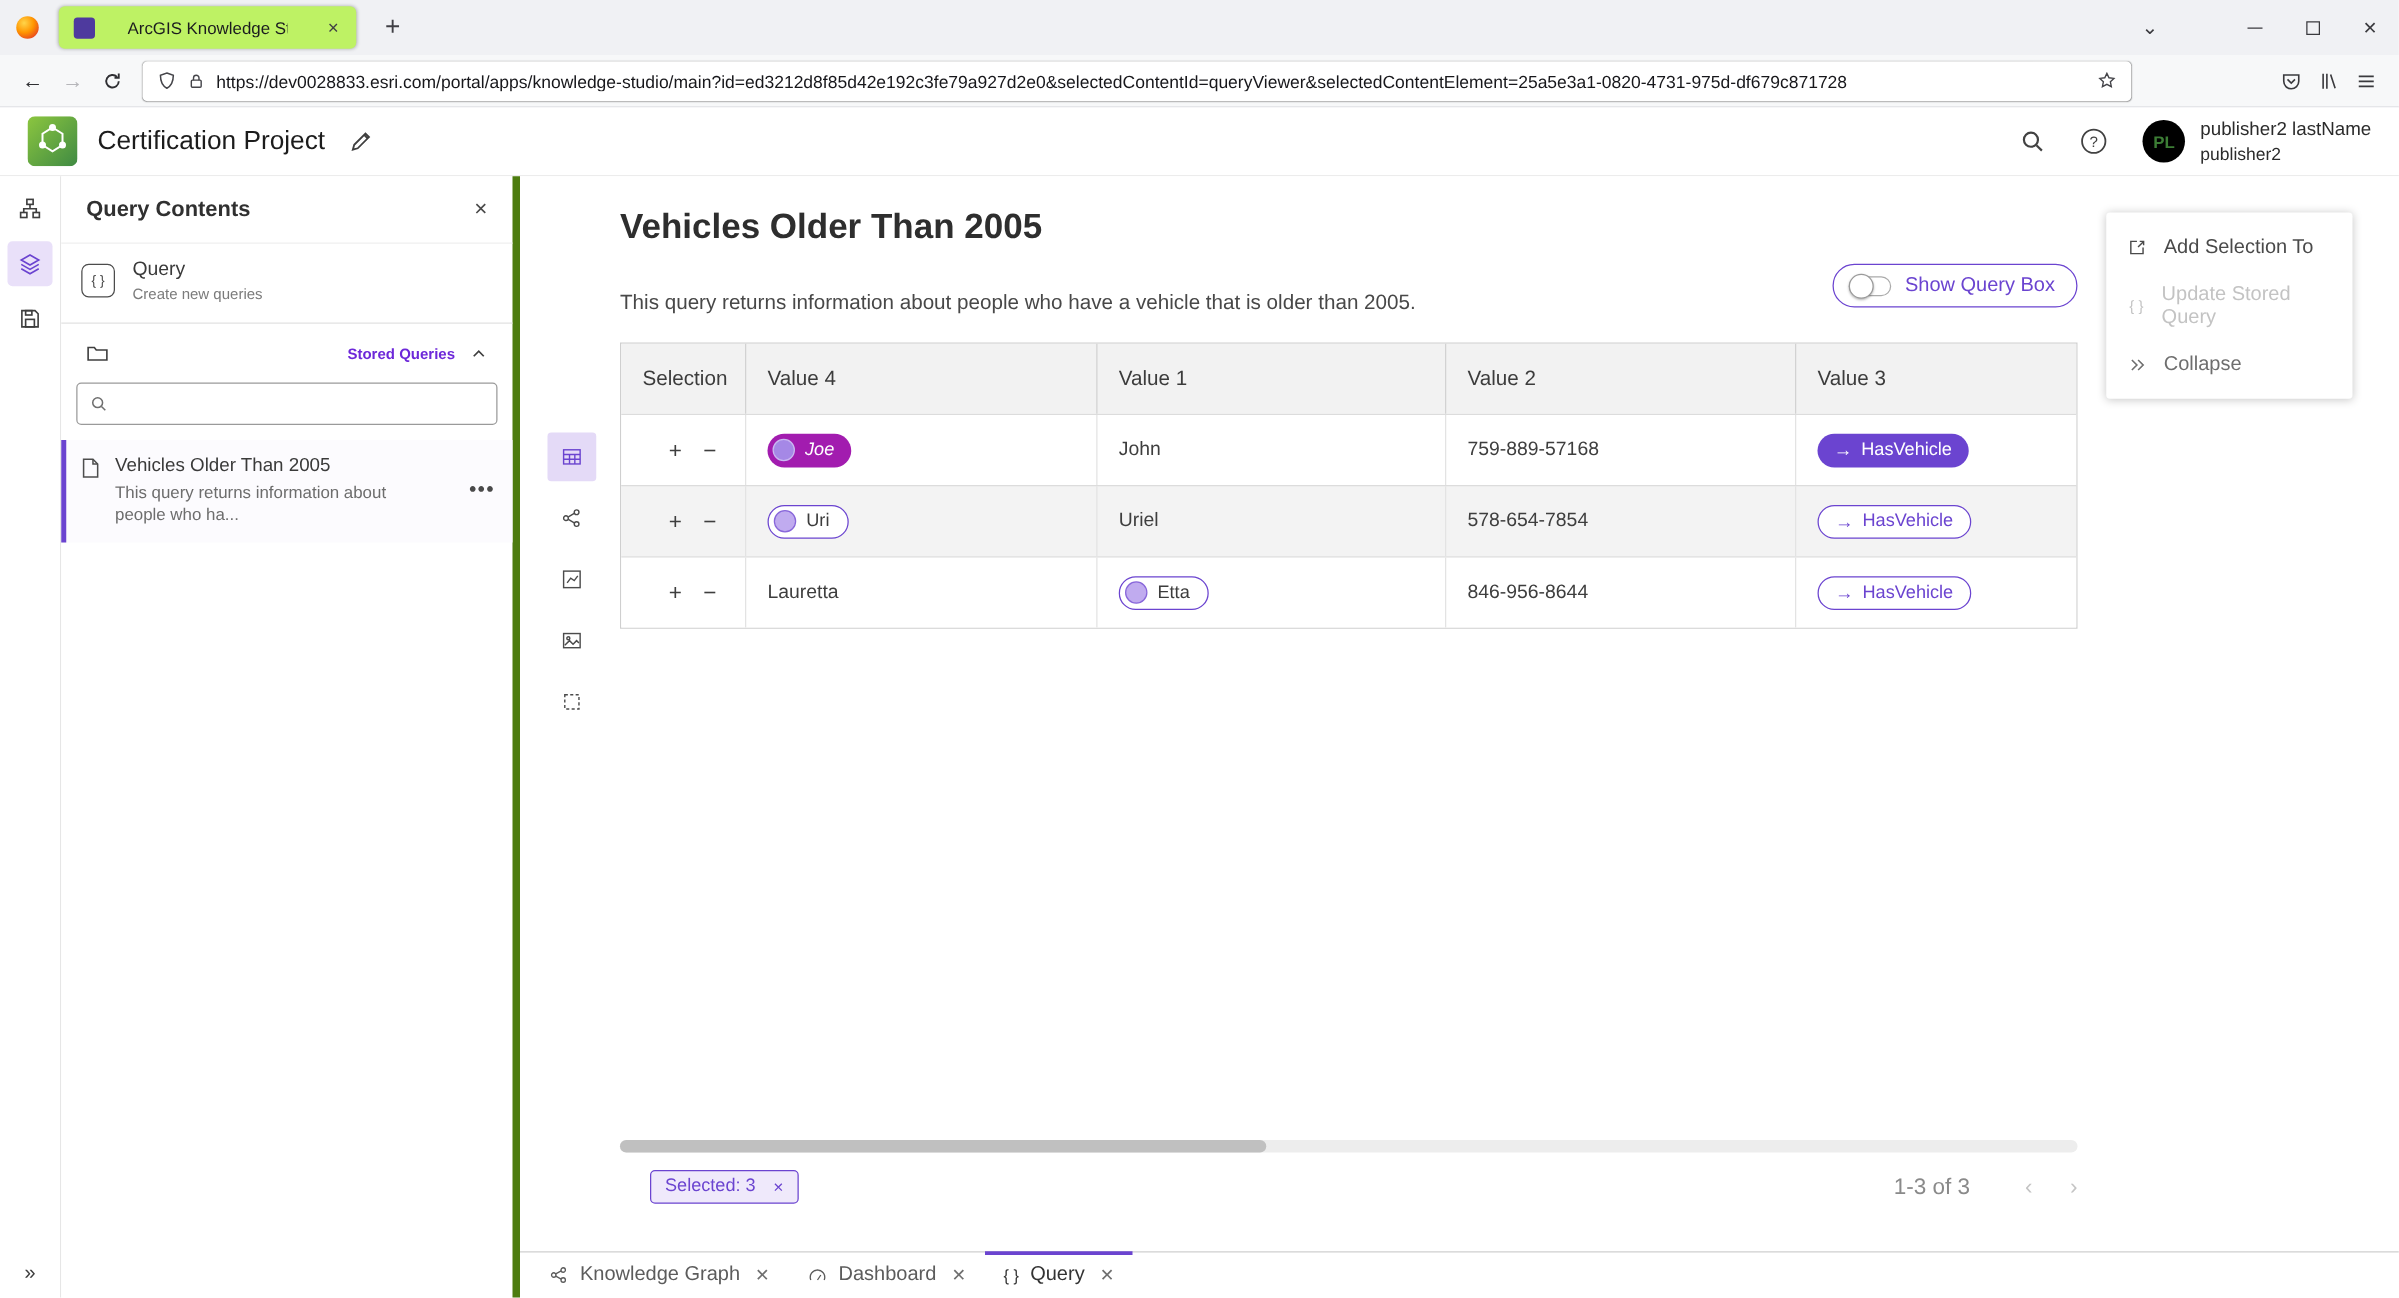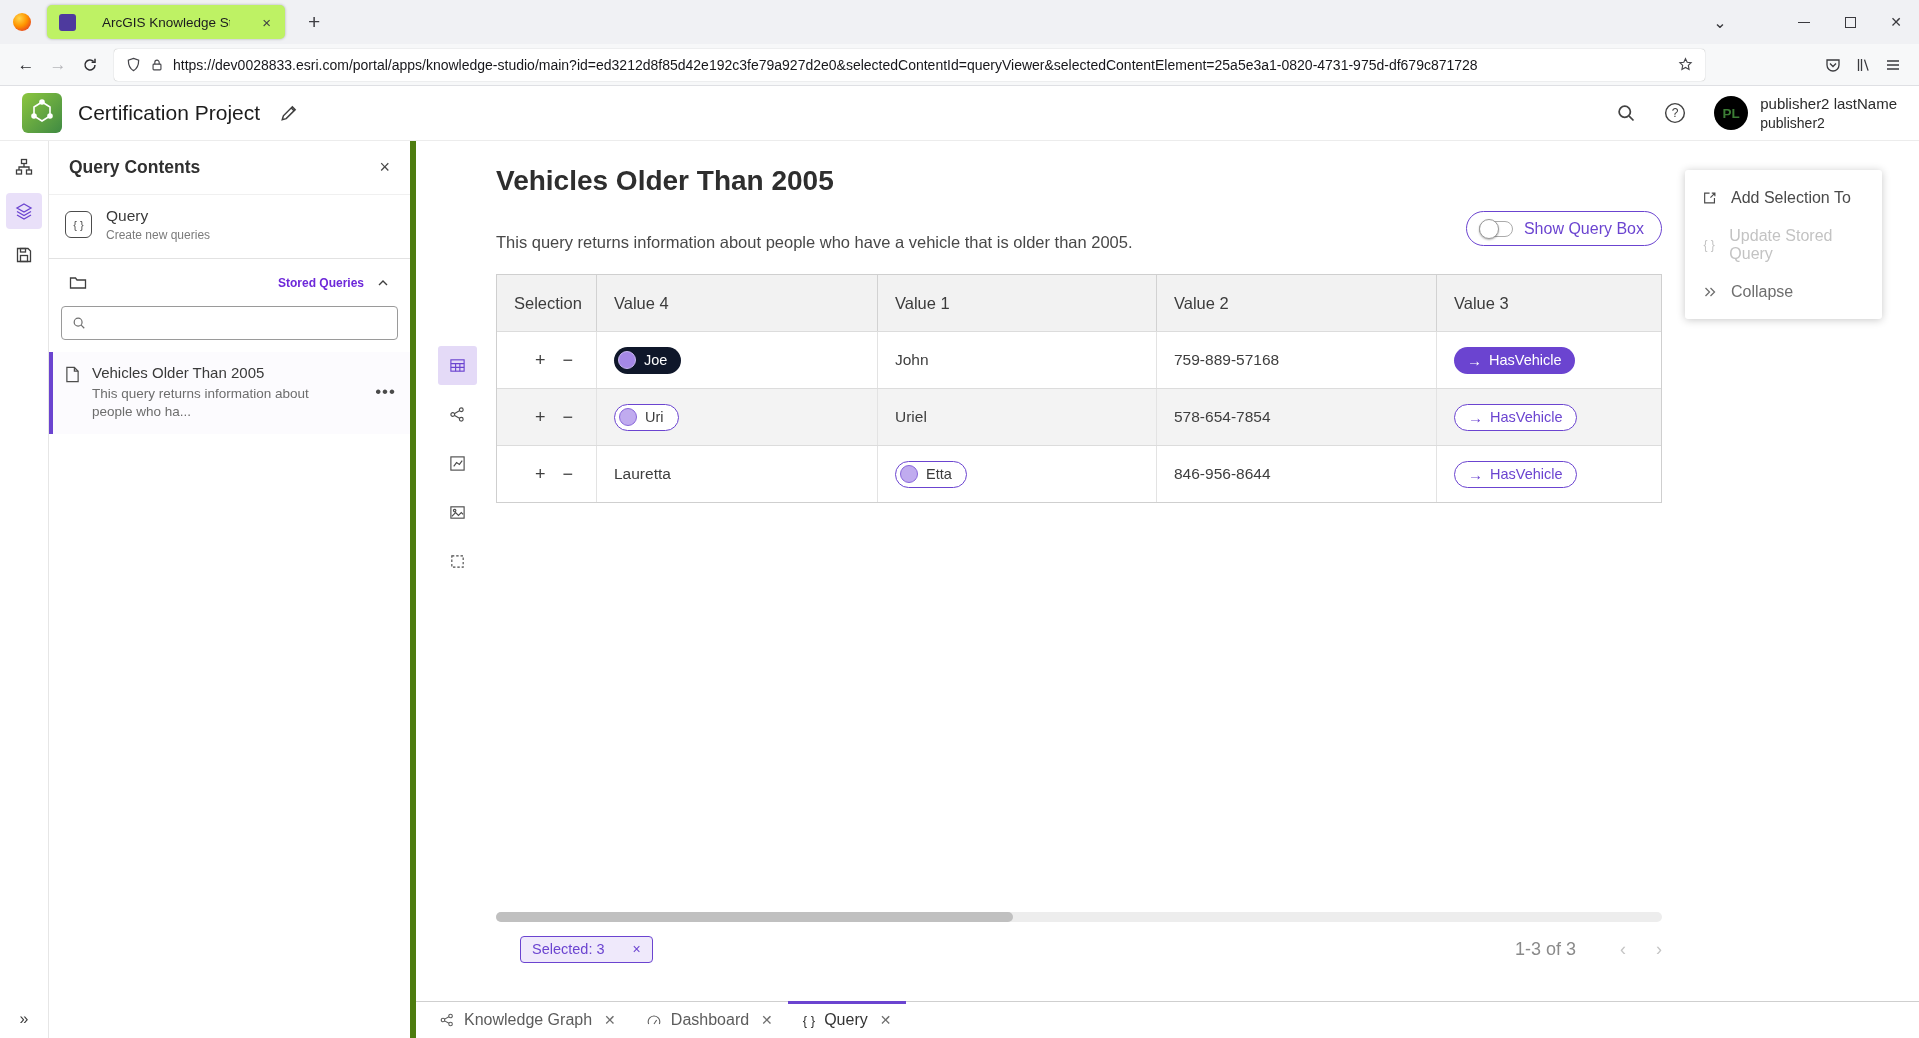--- a/index.html
+++ b/index.html
@@ -118,37 +118,37 @@
   .grid-body.alt { background:#f3f3f3; }
   .grid-body .cell { display:flex; align-items:center; padding-left:17px;
                      border-right:1px solid #e3e3e3; font-size:15.5px; color:#3e3e3e; }
   .grid-row .cell:last-child { border-right:none; }
   .sel-cell { gap:17px; padding-left:38px !important; color:#3a3a3a; }
   .sel-btn { font-size:18px; line-height:1; }
 
   .pill { display:inline-flex; align-items:center; height:27px; border-radius:14px;
           font-size:14.5px; white-space:nowrap; }
   .pill-entity { padding:0 14px 0 4px; gap:8px; }
-  .pill-entity.filled { background:#0f172a; color:#fff; }
+  .pill-entity.filled { background:#a21caf; color:#fff;font-style:italic; }
   .pill-entity.outline { background:#fff; border:1px solid #6b44d0; color:#3c3c3c; }
   .pill-dot { width:18px; height:18px; border-radius:50%; flex:none; }
   .pill-entity.filled .pill-dot { background:#a588e6; border:1.5px solid #c9b8f1; }
   .pill-entity.outline .pill-dot { background:#c0abef; border:1.5px solid #8866da; }
   .pill-rel { padding:0 13px; gap:7px; }
   .pill-rel.filled { background:#6b44d0; color:#fff; }
   .pill-rel.outline { border:1px solid #6b44d0; color:#6b44d0; background:#fff; }
   .rel-arrow { font-size:15px; }
 
   .hscroll { position:absolute; top:771px; left:0; width:1166px; height:10px;
              background:#ededed; border-radius:5px; }
   .hscroll-thumb { position:absolute; left:0; top:0; width:517px; height:10px;
                    background:#c0c0c0; border-radius:5px; }
   .grid-footer { position:absolute; top:793px; left:0; width:1166px; display:flex;
                  align-items:center; height:30px; }
-  .sel-chip { display:inline-flex; align-items:center; gap:28px; margin-left:24px; height:27px;
+  .sel-chip { display:inline-flex; align-items:center; gap:14px; margin-left:24px; height:27px;
               padding:0 11px; background:#efe9fb; border:1px solid #6b44d0; border-radius:4px;
               color:#6b44d0; font-size:14.5px; }
   .chip-x { font-size:14px; }
   .footer-right { margin-left:auto; display:flex; align-items:center; gap:30px; }
   .range { font-size:18px; color:#8a8a8a; margin-right:14px; }
   .pager { color:#c4c4c4; font-size:18px; }
 
   .ctx-menu { position:absolute; left:1269px; top:29px; width:197px; background:#fff;
               border-radius:3px; box-shadow:0 1px 8px rgba(0,0,0,.22); padding:4px 0; }
   .ctx-item { height:47px; display:flex; align-items:center; gap:12px; padding:0 16px;

